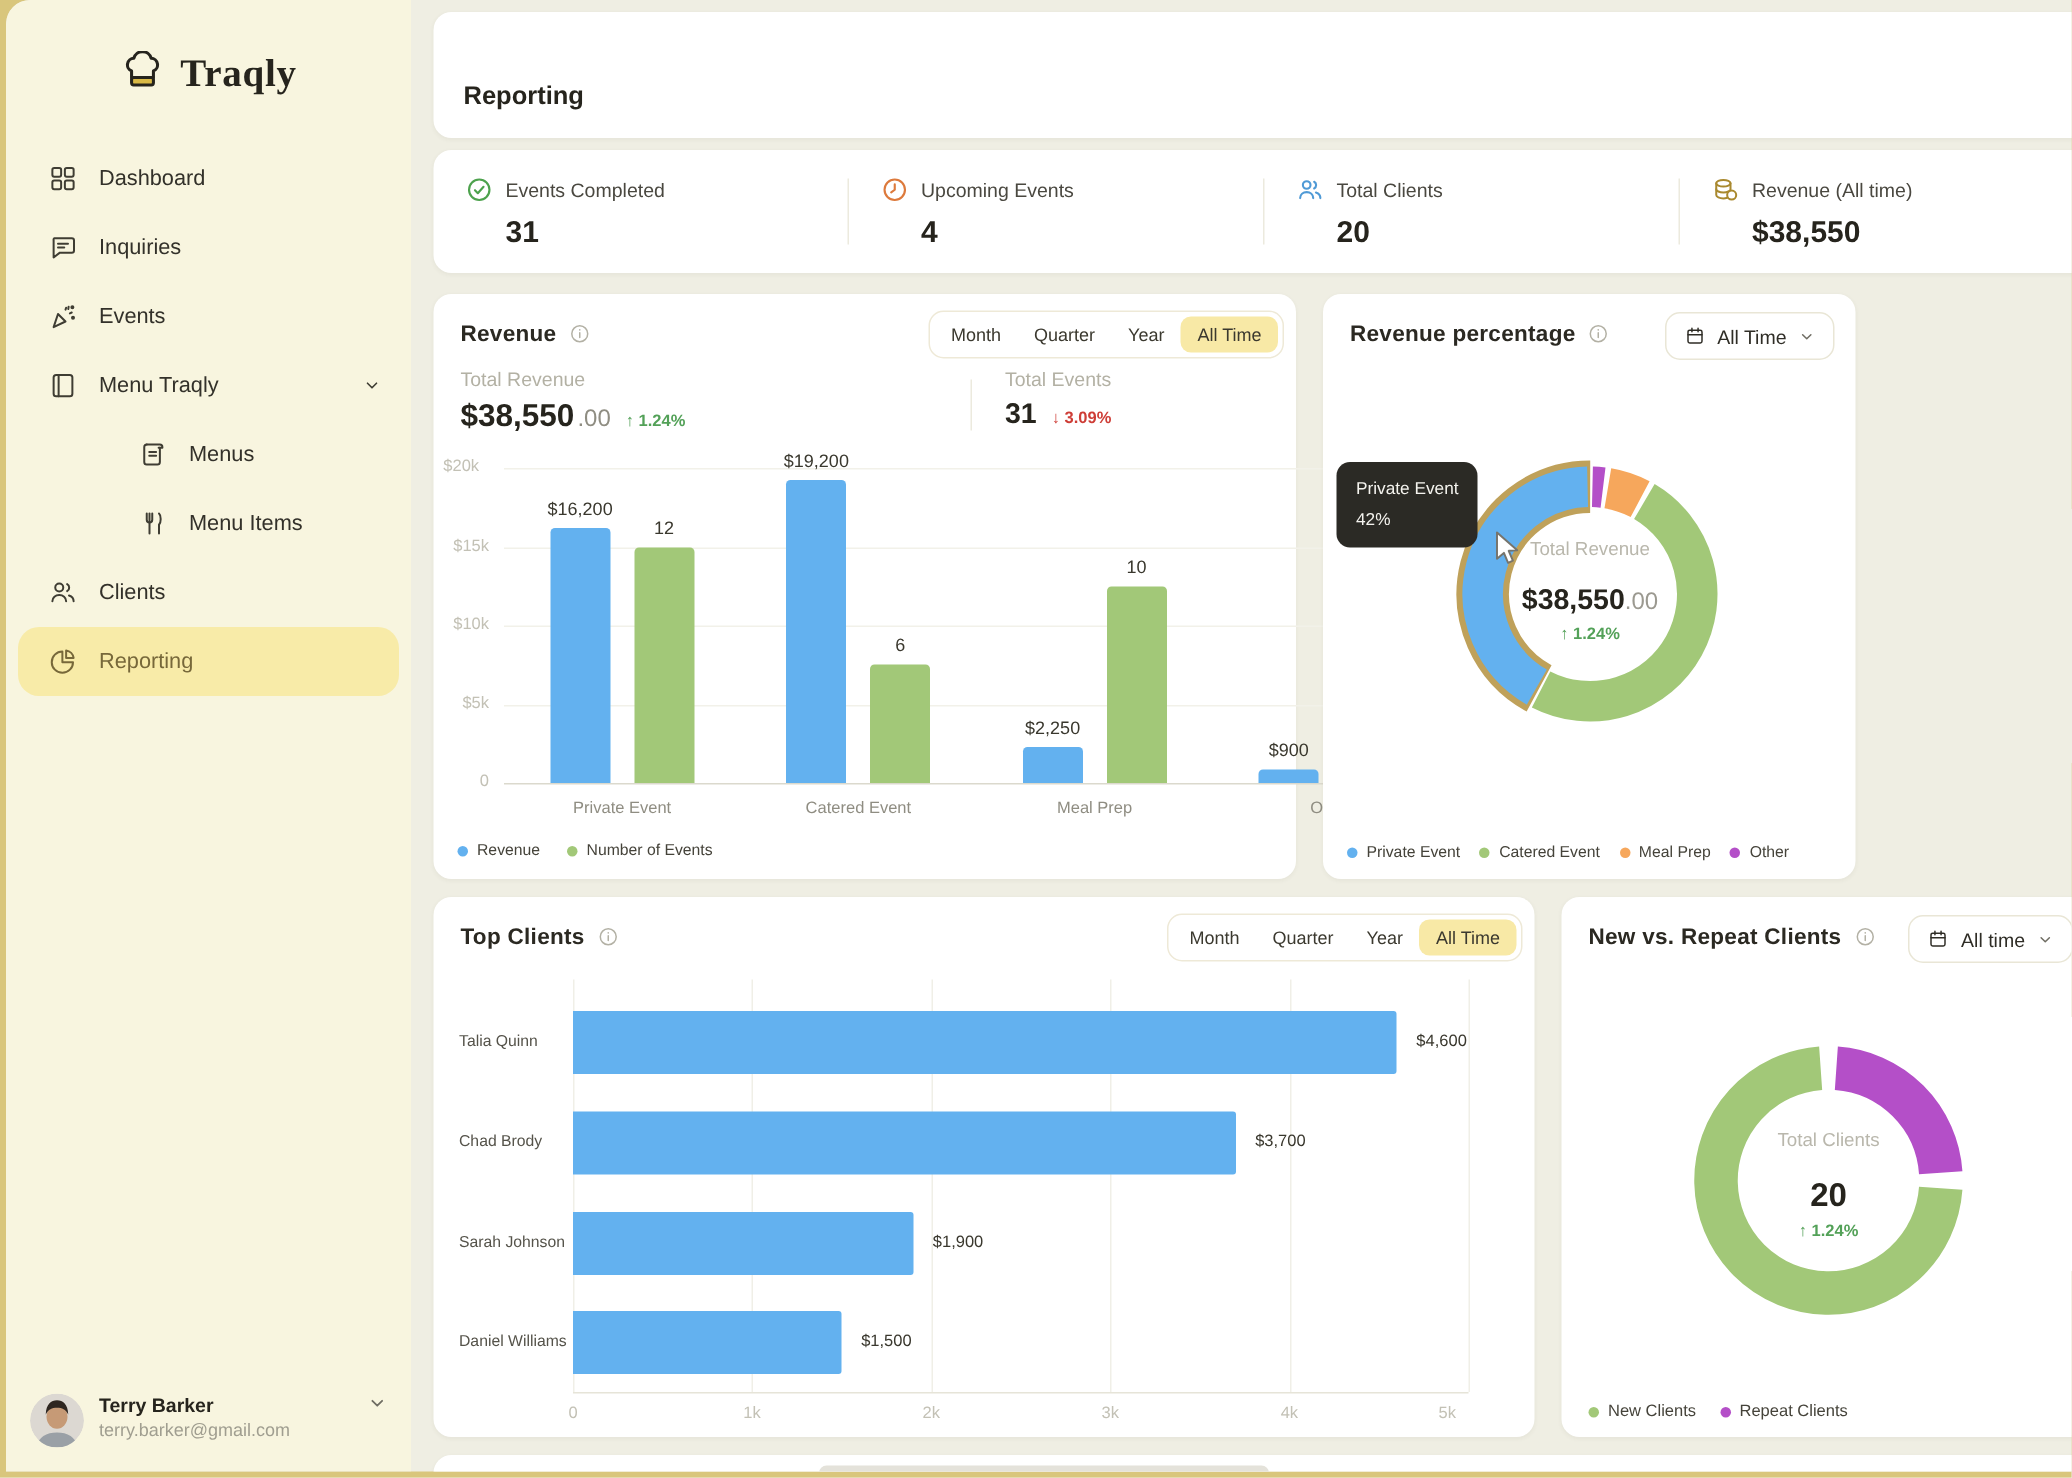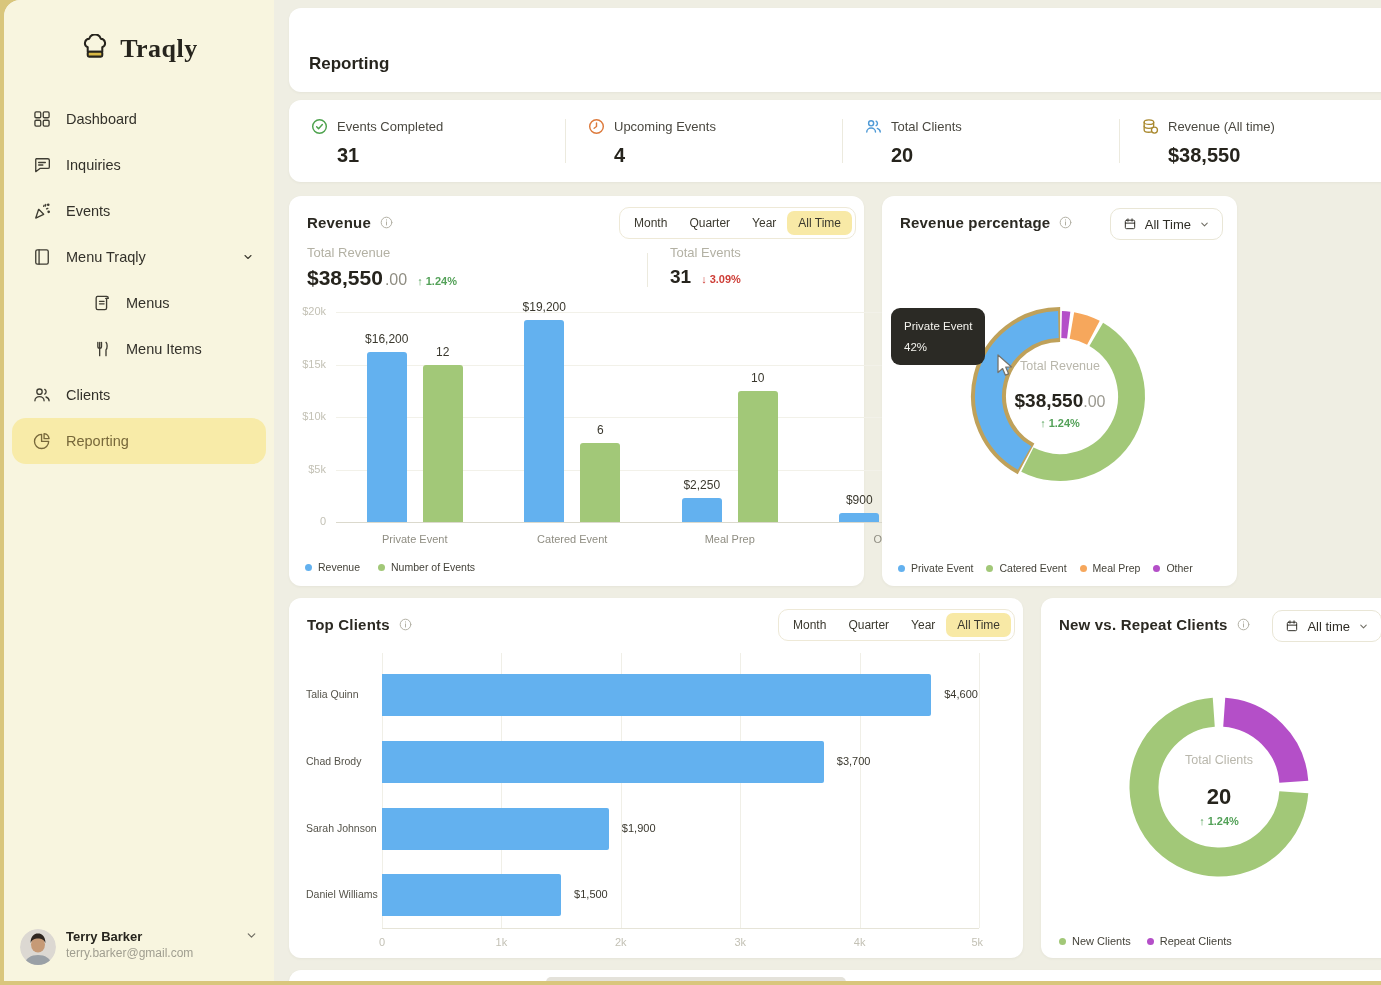--- a/index.html
+++ b/index.html
@@ -267,21 +267,21 @@
           <div class="sum-col2">
             <div class="sum-label">Total Events</div>
             <div class="sum-value-row">
               <span class="ev-main">31</span>
               <span class="delta-down">↓ 3.09%</span>
             </div>
           </div>
         </div>
       <div class="layer">
             <div class="gridline" style="left: 47px; top: 116px; width: 630px; height: 1px; background: rgb(242, 241, 233);"></div>
-            <div class="axis-label" style="left: 0px; top: 109px; width: 37px; text-align: right;">$20k</div>
+            <div class="axis-label" style="left: 0px; top: 109px; width: 37px; text-align: center;">$20k</div>
             <div class="axis-label" style="left: 687px; top: 109px;">16</div>
             <div class="gridline" style="left: 47px; top: 168.5px; width: 630px; height: 1px; background: rgb(242, 241, 233);"></div>
             <div class="axis-label" style="left: 0px; top: 161.5px; width: 37px; text-align: right;">$15k</div>
             <div class="axis-label" style="left: 687px; top: 161.5px;">12</div>
             <div class="gridline" style="left: 47px; top: 221px; width: 630px; height: 1px; background: rgb(242, 241, 233);"></div>
             <div class="axis-label" style="left: 0px; top: 214px; width: 37px; text-align: right;">$10k</div>
             <div class="axis-label" style="left: 687px; top: 214px;">8</div>
             <div class="gridline" style="left: 47px; top: 273.5px; width: 630px; height: 1px; background: rgb(242, 241, 233);"></div>
             <div class="axis-label" style="left: 0px; top: 266.5px; width: 37px; text-align: right;">$5k</div>
             <div class="axis-label" style="left: 687px; top: 266.5px;">4</div>
@@ -406,21 +406,21 @@
             <div class="axis-label" style="left: 73px; top: 338px; width: 40px; text-align: center;">0</div>
             <div class="vgrid" style="left: 212.4px; top: 55px; height: 275px;"></div>
             <div class="axis-label" style="left: 192.4px; top: 338px; width: 40px; text-align: center;">1k</div>
             <div class="vgrid" style="left: 331.8px; top: 55px; height: 275px;"></div>
             <div class="axis-label" style="left: 311.8px; top: 338px; width: 40px; text-align: center;">2k</div>
             <div class="vgrid" style="left: 451.2px; top: 55px; height: 275px;"></div>
             <div class="axis-label" style="left: 431.2px; top: 338px; width: 40px; text-align: center;">3k</div>
             <div class="vgrid" style="left: 570.6px; top: 55px; height: 275px;"></div>
             <div class="axis-label" style="left: 550.6px; top: 338px; width: 40px; text-align: center;">4k</div>
             <div class="vgrid" style="left: 690px; top: 55px; height: 275px;"></div>
-            <div class="axis-label" style="left: 654px; top: 338px; width: 40px; text-align: right;">5k</div>
+            <div class="axis-label" style="left: 670px; top: 338px; width: 40px; text-align: left;">5k</div>
             <div class="gridline" style="left: 93px; top: 330px; width: 597px; height: 1px; background: rgb(230, 228, 216);"></div>
             <div class="row-label" style="left: 17px; top: 90px; width: 72px;">Talia Quinn</div>
             <div class="bar-h" style="left: 93px; top: 76px; width: 549.24px; height: 42px; background: rgb(99, 177, 239); pointer-events: auto;"></div>
             <div class="bar-value" style="left: 655.24px; top: 90px; font-size: 11px;">$4,600</div>
             <div class="row-label" style="left: 17px; top: 157px; width: 72px;">Chad Brody</div>
             <div class="bar-h" style="left: 93px; top: 143px; width: 441.78px; height: 42px; background: rgb(99, 177, 239); pointer-events: auto;"></div>
             <div class="bar-value" style="left: 547.78px; top: 157px; font-size: 11px;">$3,700</div>
             <div class="row-label" style="left: 17px; top: 224px; width: 72px;">Sarah Johnson</div>
             <div class="bar-h" style="left: 93px; top: 210px; width: 226.86px; height: 42px; background: rgb(99, 177, 239); pointer-events: auto;"></div>
             <div class="bar-value" style="left: 332.86px; top: 224px; font-size: 11px;">$1,900</div>

